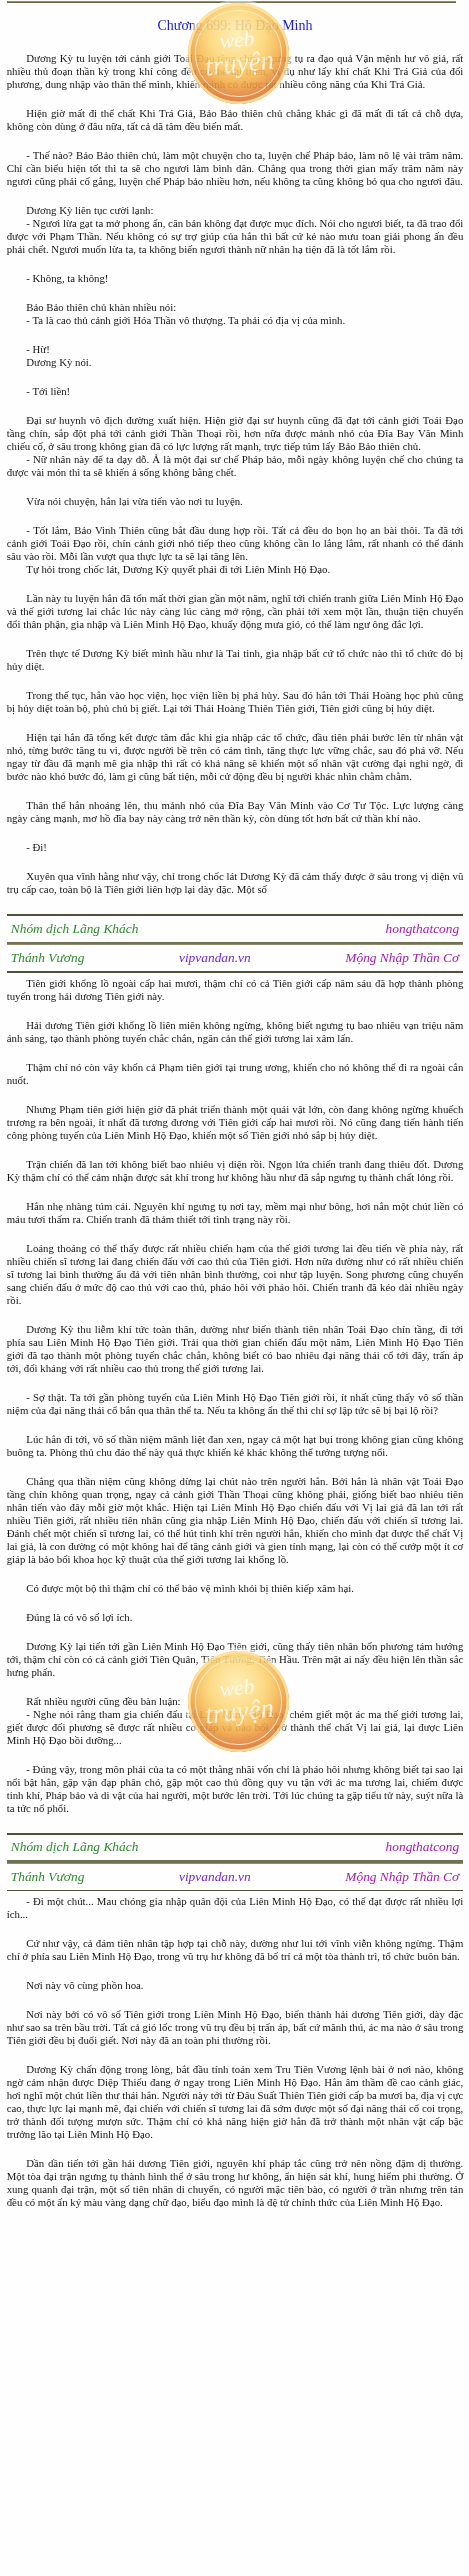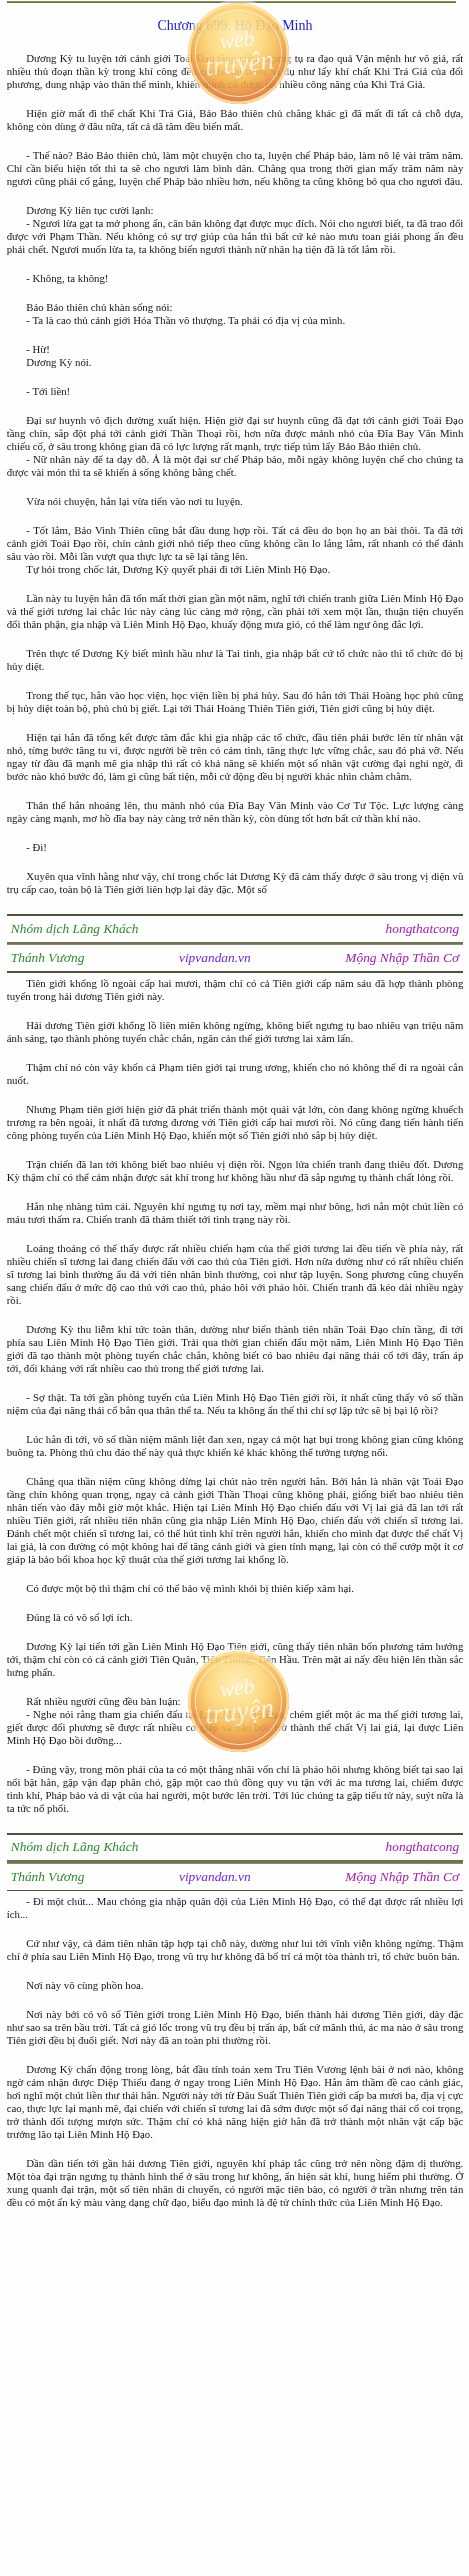--- a/index.html
+++ b/index.html
@@ -82,21 +82,21 @@
 
   <div class="content">
     <h1 class="chapter-title">Chương 699: Hộ Đạo Minh</h1>
     <div class="chapter-body">
         <p class="gap">Dương Kỳ tu luyện tới cảnh giới Toái Đạo tầng chín, ngưng tụ ra đạo quả Vận mệnh hư vô giả, rất nhiều thủ đoạn thần kỳ trong khí công đều có thể thi triển, ví dụ như lấy khí chất Khi Trá Giả của đối phương, dung nhập vào thân thể mình, khiến mình có được rất nhiều công năng của Khi Trá Giả.</p>
         <p class="gap">Hiện giờ mất đi thể chất Khi Trá Giả, Bảo Bảo thiên chủ chẳng khác gì đã mất đi tất cả chỗ dựa, không còn dùng ở đâu nữa, tất cả dã tâm đều biến mất.</p>
         <p class="gap">- Thế nào? Bảo Bảo thiên chủ, làm một chuyện cho ta, luyện chế Pháp bảo, làm nô lệ vài trăm năm. Chỉ cần biểu hiện tốt thì ta sẽ cho ngươi làm bình dân. Chẳng qua trong thời gian mấy trăm năm này ngươi cũng phải cố gắng, luyện chế Pháp bảo nhiều hơn, nếu không ta cũng không bỏ qua cho ngươi đâu.</p>
         <p class="gap">Dương Kỳ liên tục cười lạnh:</p>
         <p>- Ngươi lừa gạt ta mở phong ấn, căn bản không đạt được mục đích. Nói cho ngươi biết, ta đã trao đổi được với Phạm Thần. Nếu không có sự trợ giúp của hắn thì bất cứ kẻ nào mưu toan giải phong ấn đều phải chết. Ngươi muốn lừa ta, ta không biến ngươi thành nữ nhân hạ tiện đã là tốt lắm rồi.</p>
         <p class="gap">- Không, ta không!</p>
-        <p class="gap">Bảo Bảo thiên chủ khàn sống nói:</p>
+        <p class="gap">Bảo Bảo thiên chủ khàn nhiều nói:</p>
         <p>- Ta là cao thủ cảnh giới Hóa Thần vô thượng. Ta phải có địa vị của mình.</p>
         <p class="gap">- Hừ!</p>
         <p>Dương Kỳ nói.</p>
         <p class="gap">- Tới liền!</p>
         <p class="gap">Đại sư huynh vô địch đường xuất hiện. Hiện giờ đại sư huynh cũng đã đạt tới cảnh giới Toái Đạo tầng chín, sắp đột phá tới cảnh giới Thần Thoại rồi, hơn nữa được mảnh nhỏ của Đĩa Bay Văn Minh chiếu cố, ở sâu trong không gian đã có lực lượng rất mạnh, trực tiếp túm lấy Bảo Bảo thiên chủ.</p>
         <p>- Nữ nhân này để ta dạy dỗ. Ả là một đại sư chế Pháp bảo, mỗi ngày không luyện chế cho chúng ta được vài món thì ta sẽ khiến ả sống không bằng chết.</p>
         <p class="gap">Vừa nói chuyện, hắn lại vừa tiến vào nơi tu luyện.</p>
         <p class="gap">- Tốt lắm, Bảo Vinh Thiên cũng bắt đầu dung hợp rồi. Tất cả đều do bọn họ an bài thôi. Ta đã tới cảnh giới Toái Đạo rồi, chín cảnh giới nhỏ tiếp theo cũng không cần lo lắng lắm, rất nhanh có thể đánh sâu vào rồi. Mỗi lần vượt qua thực lực ta sẽ lại tăng lên.</p>
         <p>Tự hỏi trong chốc lát, Dương Kỳ quyết phái đi tới Liên Minh Hộ Đạo.</p>
         <p class="gap">Lần này tu luyện hắn đã tốn mất thời gian gần một năm, nghĩ tới chiến tranh giữa Liên Minh Hộ Đạo và thế giới tương lai chắc lúc này càng lúc càng mở rộng, cần phải tới xem một lần, thuận tiện chuyển đổi thân phận, gia nhập và Liên Minh Hộ Đạo, khuấy động mưa gió, có thể làm ngư ông đắc lợi.</p>

